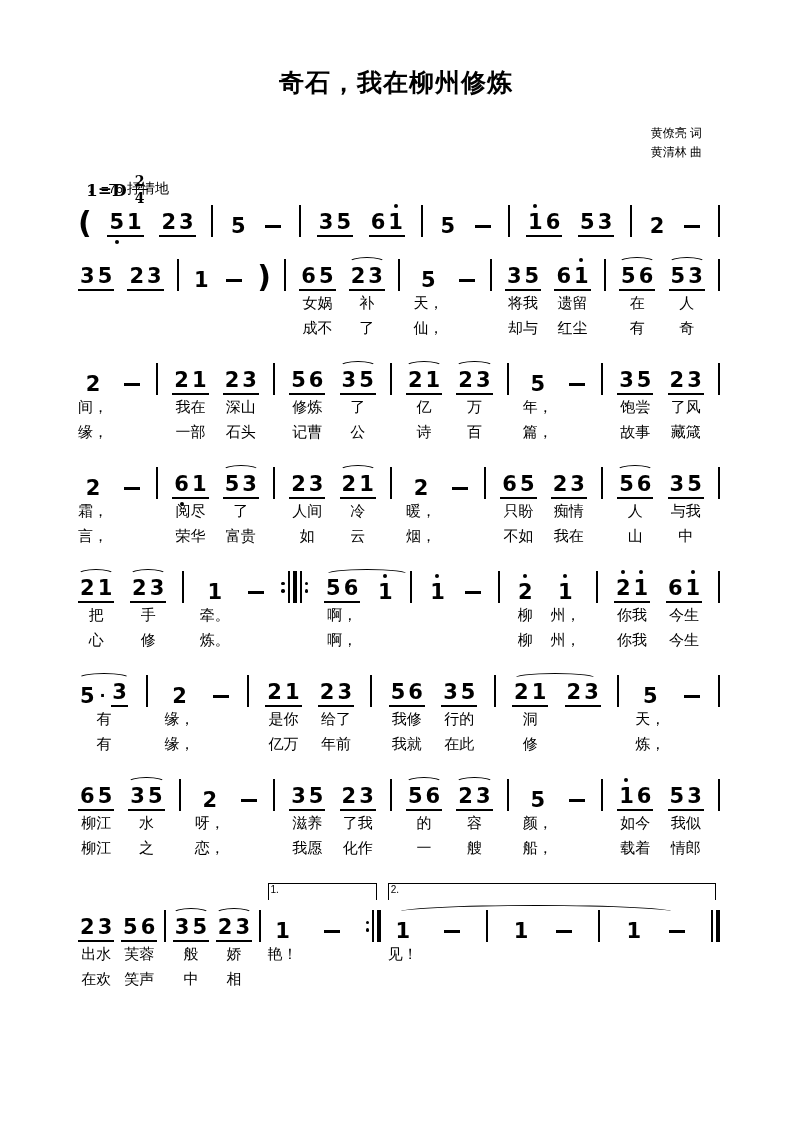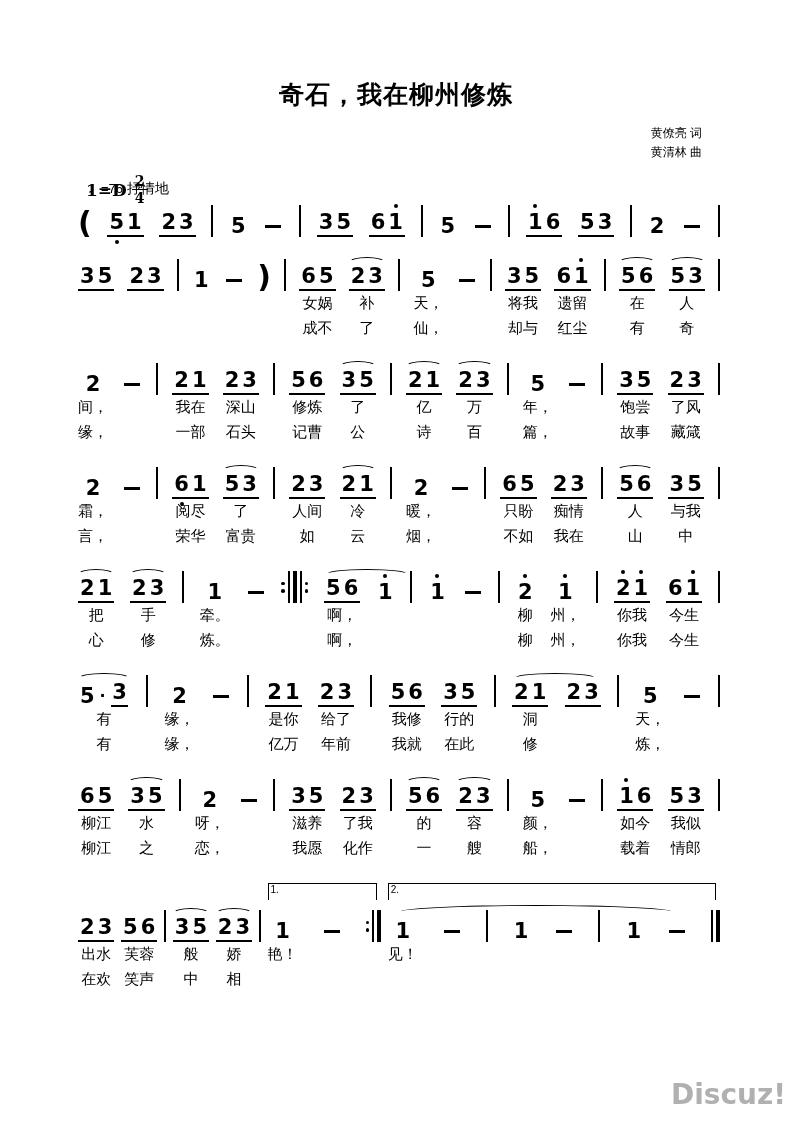--- a/index.html
+++ b/index.html
@@ -1,20 +1,20 @@
 <!DOCTYPE html>
 <html><head>
 <meta charset="utf-8">
 <style>
   html,body { margin:0; padding:0; background:#fff; }
   .page { position:relative; width:792px; height:1121px; background:#ffffff; overflow:hidden;
           font-family:"Liberation Sans", sans-serif; color:#000; }
 
   .title { position:absolute; top:66px; left:0; width:100%; text-align:center;
-           font-size:25px; font-weight:bold; letter-spacing:1px;margin-top:12px; }
+           font-size:25px; font-weight:bold; letter-spacing:1px; }
 
   .keysig { position:absolute; left:86px; top:130px; display:flex; align-items:center; gap:5px;
             font-size:17px; font-weight:bold; font-family:"DejaVu Serif", serif;margin-top:44px; }
   .frac { display:inline-flex; flex-direction:column; align-items:center; line-height:1; font-size:14px; }
   .frac .num { border-bottom:1.5px solid #000; padding:0 3px 1px; }
   .frac .den { padding-top:1px; }
 
   .credits { position:absolute; right:90px; top:124px; font-size:12px; line-height:1.6; }
 
   .tempo { position:absolute; left:88px; top:180px; font-size:13px; display:flex; align-items:baseline; gap:4px; }
@@ -1335,14 +1335,13 @@
                 <div class="bar thick"></div>
               </div>
             </div>
             <div class="lrow"></div>
             <div class="lrow"></div>
           </div>
         </div>
       </div>
     </div>
 
-  <div class="watermark">Discuz!</div>
 </div>
 
 </body></html>

